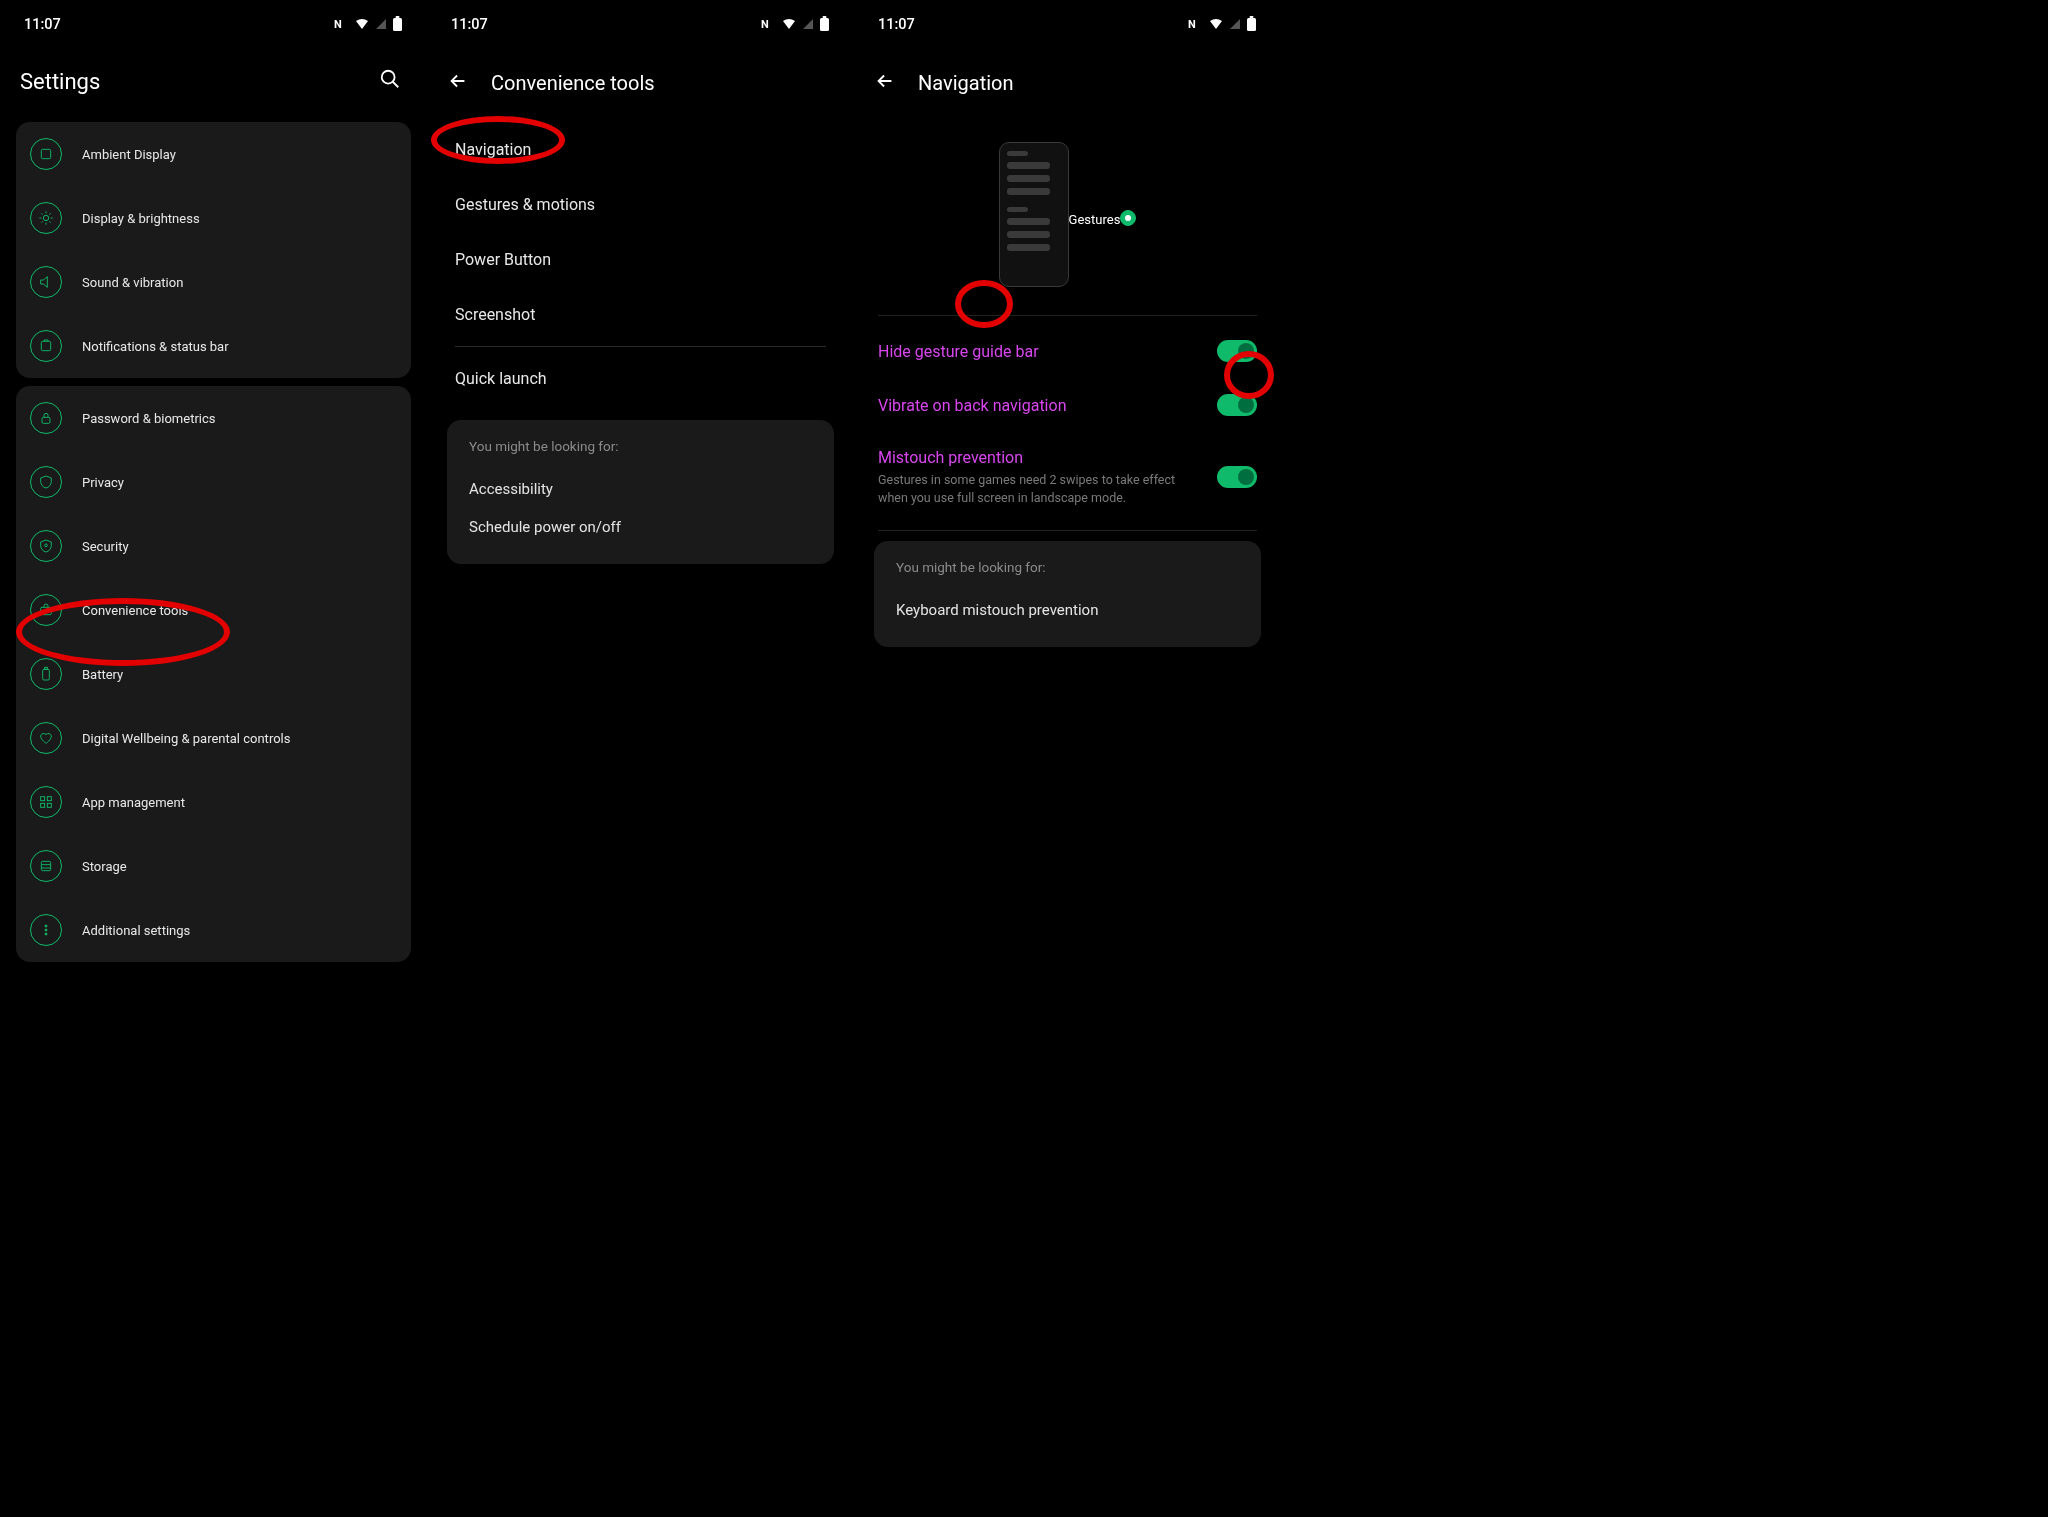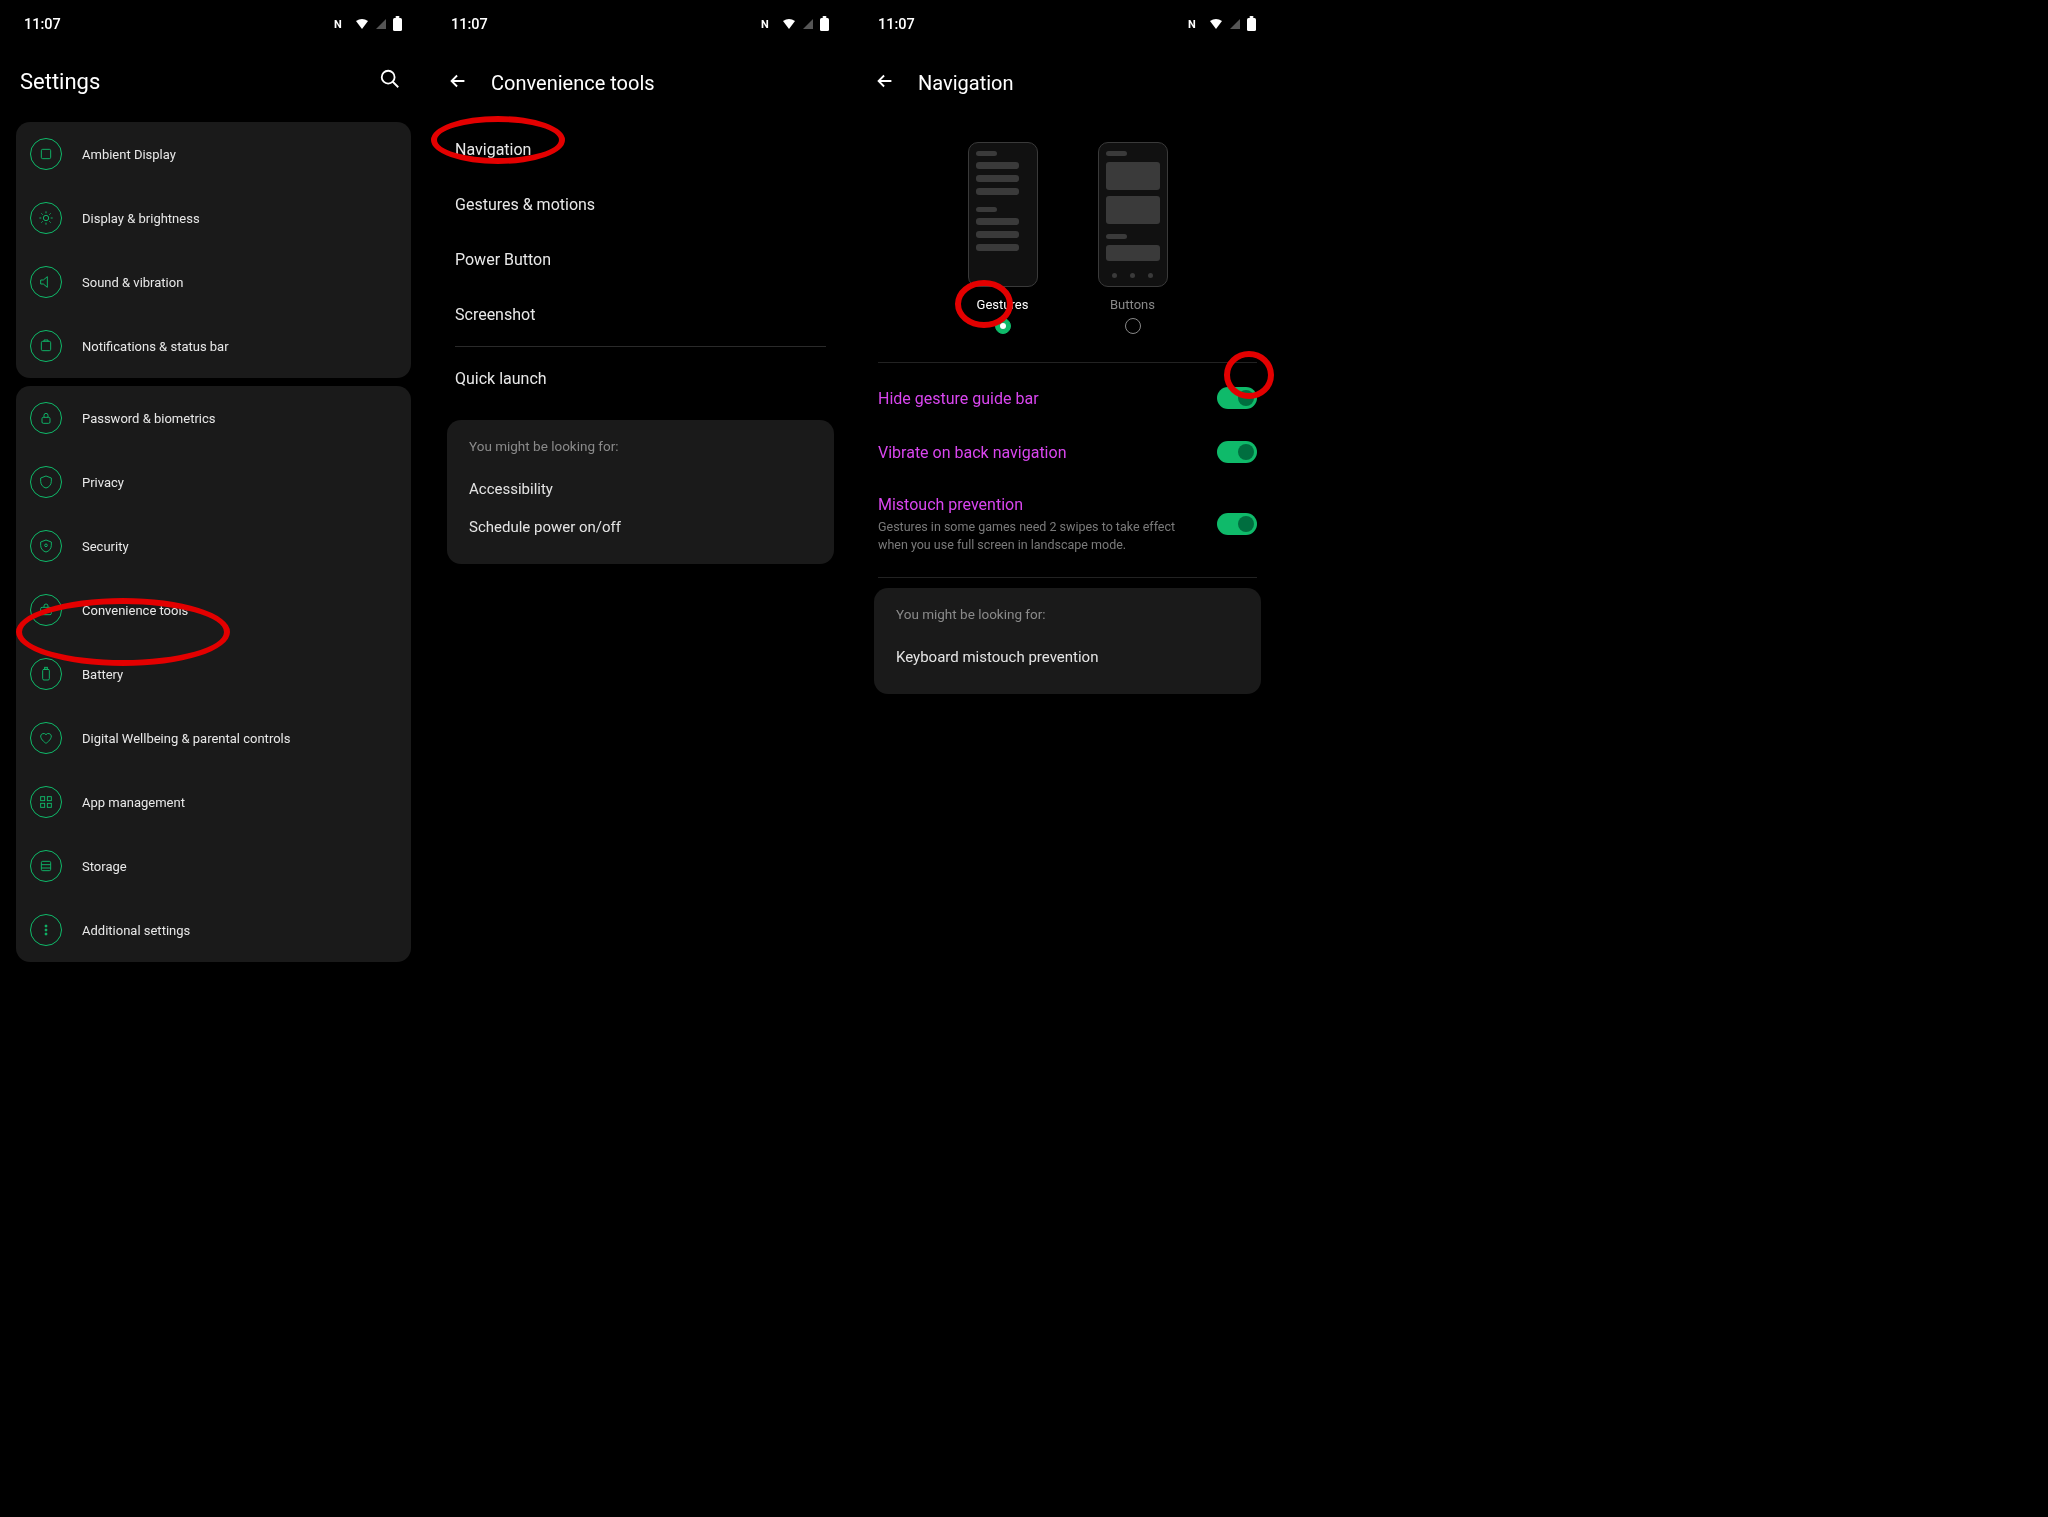--- a/index.html
+++ b/index.html
@@ -115,21 +115,21 @@
     z-index: 10;
   }
   
   .preview-row {
     display: flex;
     justify-content: center;
     gap: 60px;
     margin-top: 20px;
     margin-bottom: 28px;
   }
-  .preview { display: flex; flex-direction: column; align-items: center; }
+  .preview { display: flex; flex-direction: row; align-items: center; }
   .preview-phone {
     width: 70px;
     height: 145px;
     border: 1.5px solid #3a3a3a;
     border-radius: 10px;
     background: #111;
     padding: 8px 7px;
     display: flex;
     flex-direction: column;
     gap: 6px;
@@ -417,37 +417,20 @@
         <div class="ph-line" style="height:7px;width:80%;"></div>
         <div class="ph-line" style="height:7px;width:80%;"></div>
         <div class="ph-line" style="height:5px;width:40%;margin-top:6px;"></div>
         <div class="ph-line" style="height:7px;width:80%;"></div>
         <div class="ph-line" style="height:7px;width:80%;"></div>
         <div class="ph-line" style="height:7px;width:80%;"></div>
       </div>
       <div class="preview-label" style="color:#fff;">Gestures</div>
       <div class="radio on"></div>
     </div>
-    <div class="preview">
-      <div class="preview-phone">
-        <div class="ph-line" style="height:5px;width:40%;"></div>
-        <div class="ph-line" style="height:28px;width:100%;"></div>
-        <div class="ph-line" style="height:28px;width:100%;"></div>
-        <div class="ph-line" style="height:5px;width:40%;margin-top:4px;"></div>
-        <div class="ph-line" style="height:16px;width:100%;"></div>
-        <div style="flex:1;"></div>
-        <div style="display:flex;justify-content:space-around;">
-          <div class="ph-line" style="width:5px;height:5px;border-radius:50%;"></div>
-          <div class="ph-line" style="width:5px;height:5px;border-radius:50%;"></div>
-          <div class="ph-line" style="width:5px;height:5px;border-radius:50%;"></div>
-        </div>
-      </div>
-      <div class="preview-label" style="color:#888;">Buttons</div>
-      <div class="radio"></div>
-    </div>
   </div>
 
   <div class="thin-divider"></div>
 
   <div class="toggle-row">
     <div class="t-text">
         <div class="t-title">Hide gesture guide bar</div>
       </div>
     <div class="switch"></div>
   </div>

